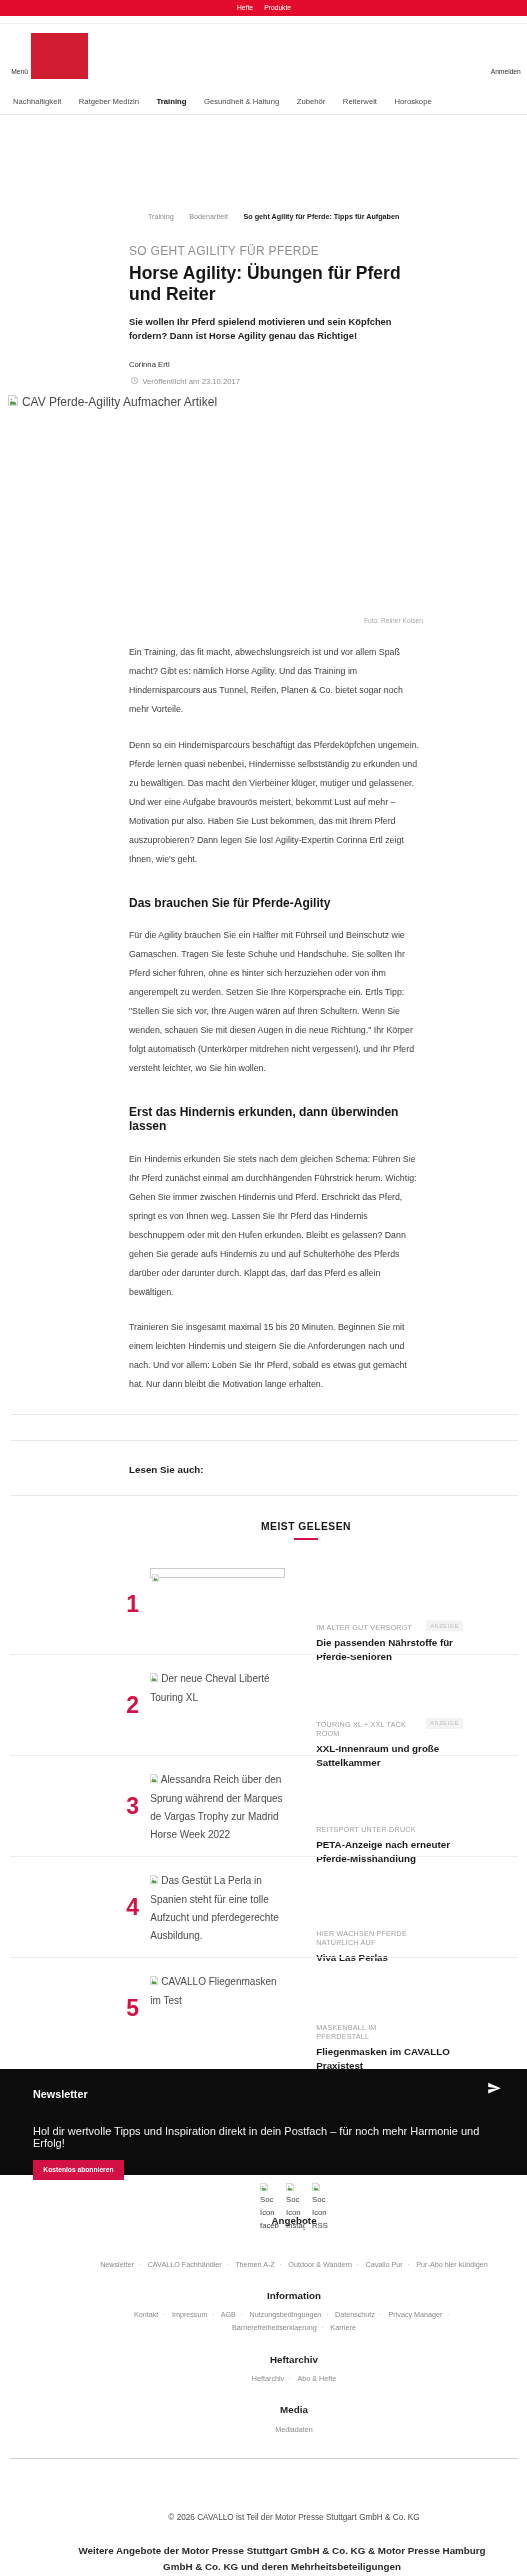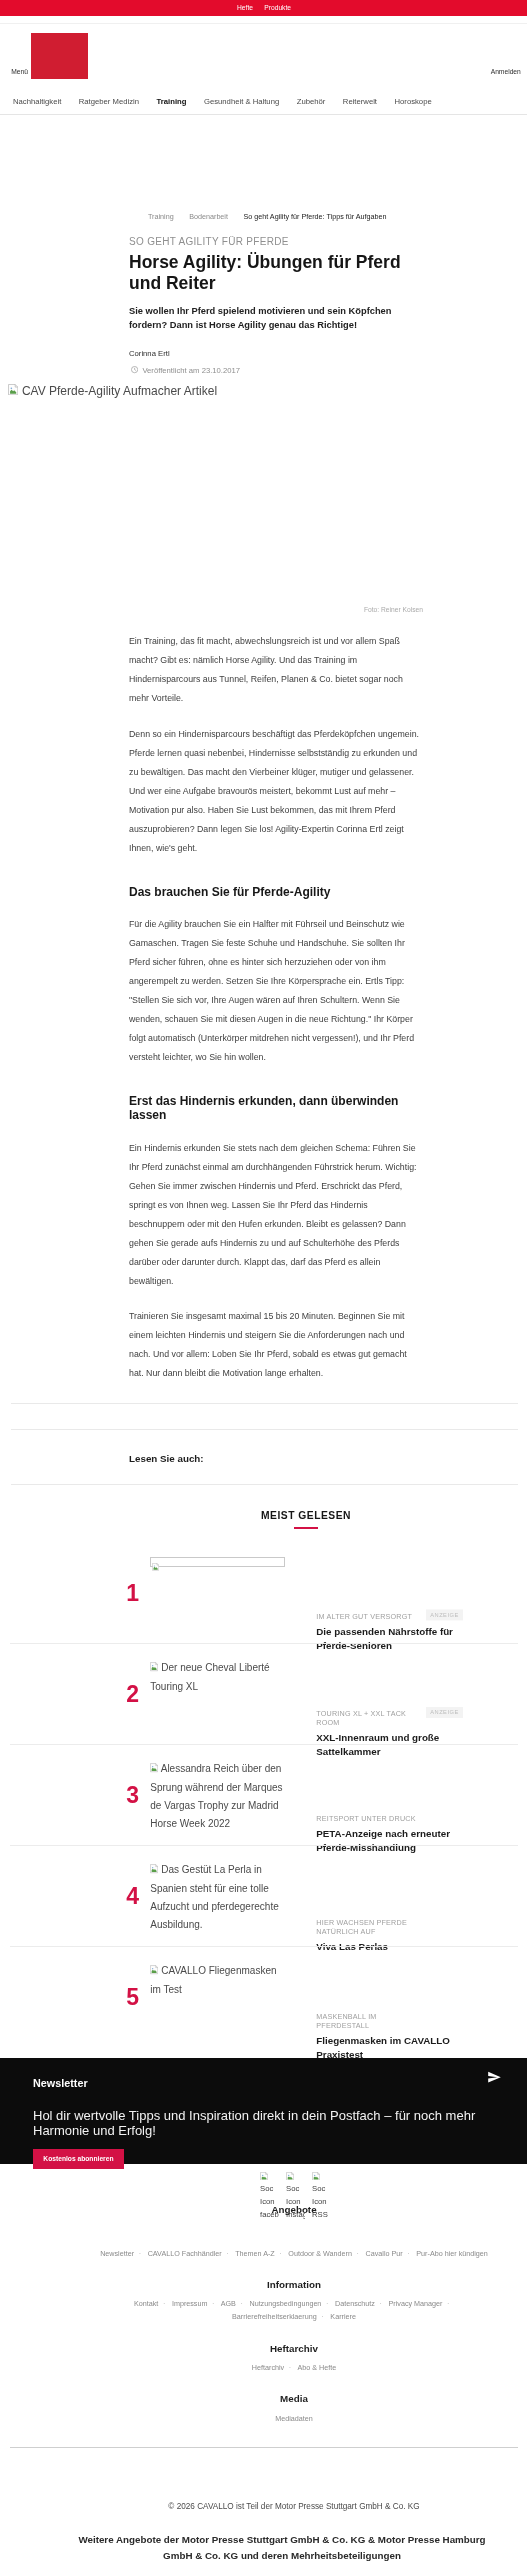--- a/index.html
+++ b/index.html
@@ -26,25 +26,25 @@
   .login{position:absolute;right:7.2px;bottom:5.2px;font-size:6.7px;color:#2d2d2d;cursor:pointer;}
 
   
   nav{margin-top:9.3px;height:26px;display:flex;align-items:center;gap:17.5px;padding-left:13px;border-bottom:0.5px solid #e5e5e5;text-align:right;}
   nav a{font-size:7.7px;color:#4a4a4a;text-decoration:none;cursor:pointer;}
   nav a.active{color:#111;font-weight:bold;}
 
   
   .breadcrumb{margin:97px 0 0 148px;display:flex;gap:15.5px;font-size:7.2px;}
   .breadcrumb span{color:#8a8a8a;cursor:pointer;}
-  .breadcrumb span.current{color:#1b1b1b;font-weight:normal;cursor:default;}
+  .breadcrumb span.current{color:#1b1b1b;font-weight:bold;cursor:default;}
 
   
   .article{width:294px;margin-left:129px;}
-  .kicker{margin-top:15px;font-size:10px;letter-spacing:0.3px;color:#8f8f8f;}
+  .kicker{margin-top:23px;font-size:12px;letter-spacing:0.3px;color:#8f8f8f;}
   h1{margin-top:4.1px;font-size:17.5px;line-height:1.2;color:#161616;font-weight:bold;}
   .lead{margin-top:10.3px;font-size:9.3px;font-weight:bold;line-height:1.55;color:#222;}
   .author{margin-top:16.5px;font-size:7.7px;color:#2f2f2f;}
   .published{margin-top:8.2px;font-size:7.7px;color:#8f8f8f;display:flex;align-items:center;gap:4.1px;padding-left:2.1px;}
   .hero{position:relative;margin:8.2px 0 0 -121px;width:415px;height:232px;}
   .hero-alt{display:flex;gap:3.6px;align-items:flex-end;font-size:12px;color:#4a4a4a;}
   .hero-credit{position:absolute;right:0;bottom:3.1px;font-size:6.7px;color:#aaaaaa;}
   .article p{margin-top:16.5px;font-size:8.8px;line-height:19px;color:var(--body);}
   .article h2{margin-top:27px;font-size:12px;color:#181818;font-weight:bold;}
   .full-hr{margin-left:-118px;width:507px;border-top:0.5px solid var(--lightline);}
@@ -65,21 +65,21 @@
   .mg-imgbox{width:135px;height:10.3px;border:0.5px solid #c9c9c9;padding:0.5px 1px;}
   .mg-text{position:absolute;left:306px;top:50%;transform:translateY(-50%);width:147px;margin-top:40px;}
   .mg-kicker{font-size:7.2px;color:#a0a0a0;letter-spacing:0.2px;padding-right:36px;}
   .mg-title{margin-top:4.1px;font-size:9.8px;font-weight:bold;line-height:14px;color:#1c1c1c;}
   .mg-badge{position:absolute;top:-2.6px;right:0;background:#f3f3f3;color:#bdbdbd;font-size:5.7px;letter-spacing:0.5px;padding:2.6px 4.6px;}
   .bicon{flex:0 0 auto;display:inline-block;vertical-align:-1px;}
 
   
   .newsletter{position:relative;margin-top:11.3px;background:#0c0c0c;height:106px;padding:18.5px 33px;color:#fff;}
   .nl-title{font-size:10.8px;font-weight:bold;}
-  .nl-text{margin-top:19px;font-size:13px;color:#f2f2f2;}
+  .nl-text{margin-top:25px;font-size:11px;color:#f2f2f2;}
   .nl-btn{margin-top:11.3px;display:inline-block;background:var(--accent);color:#fff;font-size:6.7px;font-weight:bold;padding:6.2px 10.3px;border:none;cursor:pointer;}
   .nl-plane{position:absolute;right:27px;top:11.3px;}
 
   
   .footer-social{position:relative;height:68px;margin-top:7.2px;}
   .social-col{position:absolute;top:0;width:18.5px;overflow:hidden;cursor:pointer;}
   .social-col .w{font-size:7.7px;line-height:13px;color:#3f3f3f;white-space:nowrap;}
   .sc1{left:260px;} .sc2{left:286px;} .sc3{left:312px;}
   .f-heading{font-size:9.8px;font-weight:bold;color:#1f1f1f;text-align:center;}
   .angebote{position:absolute;left:0;top:32px;width:100%;padding-left:60px;}

